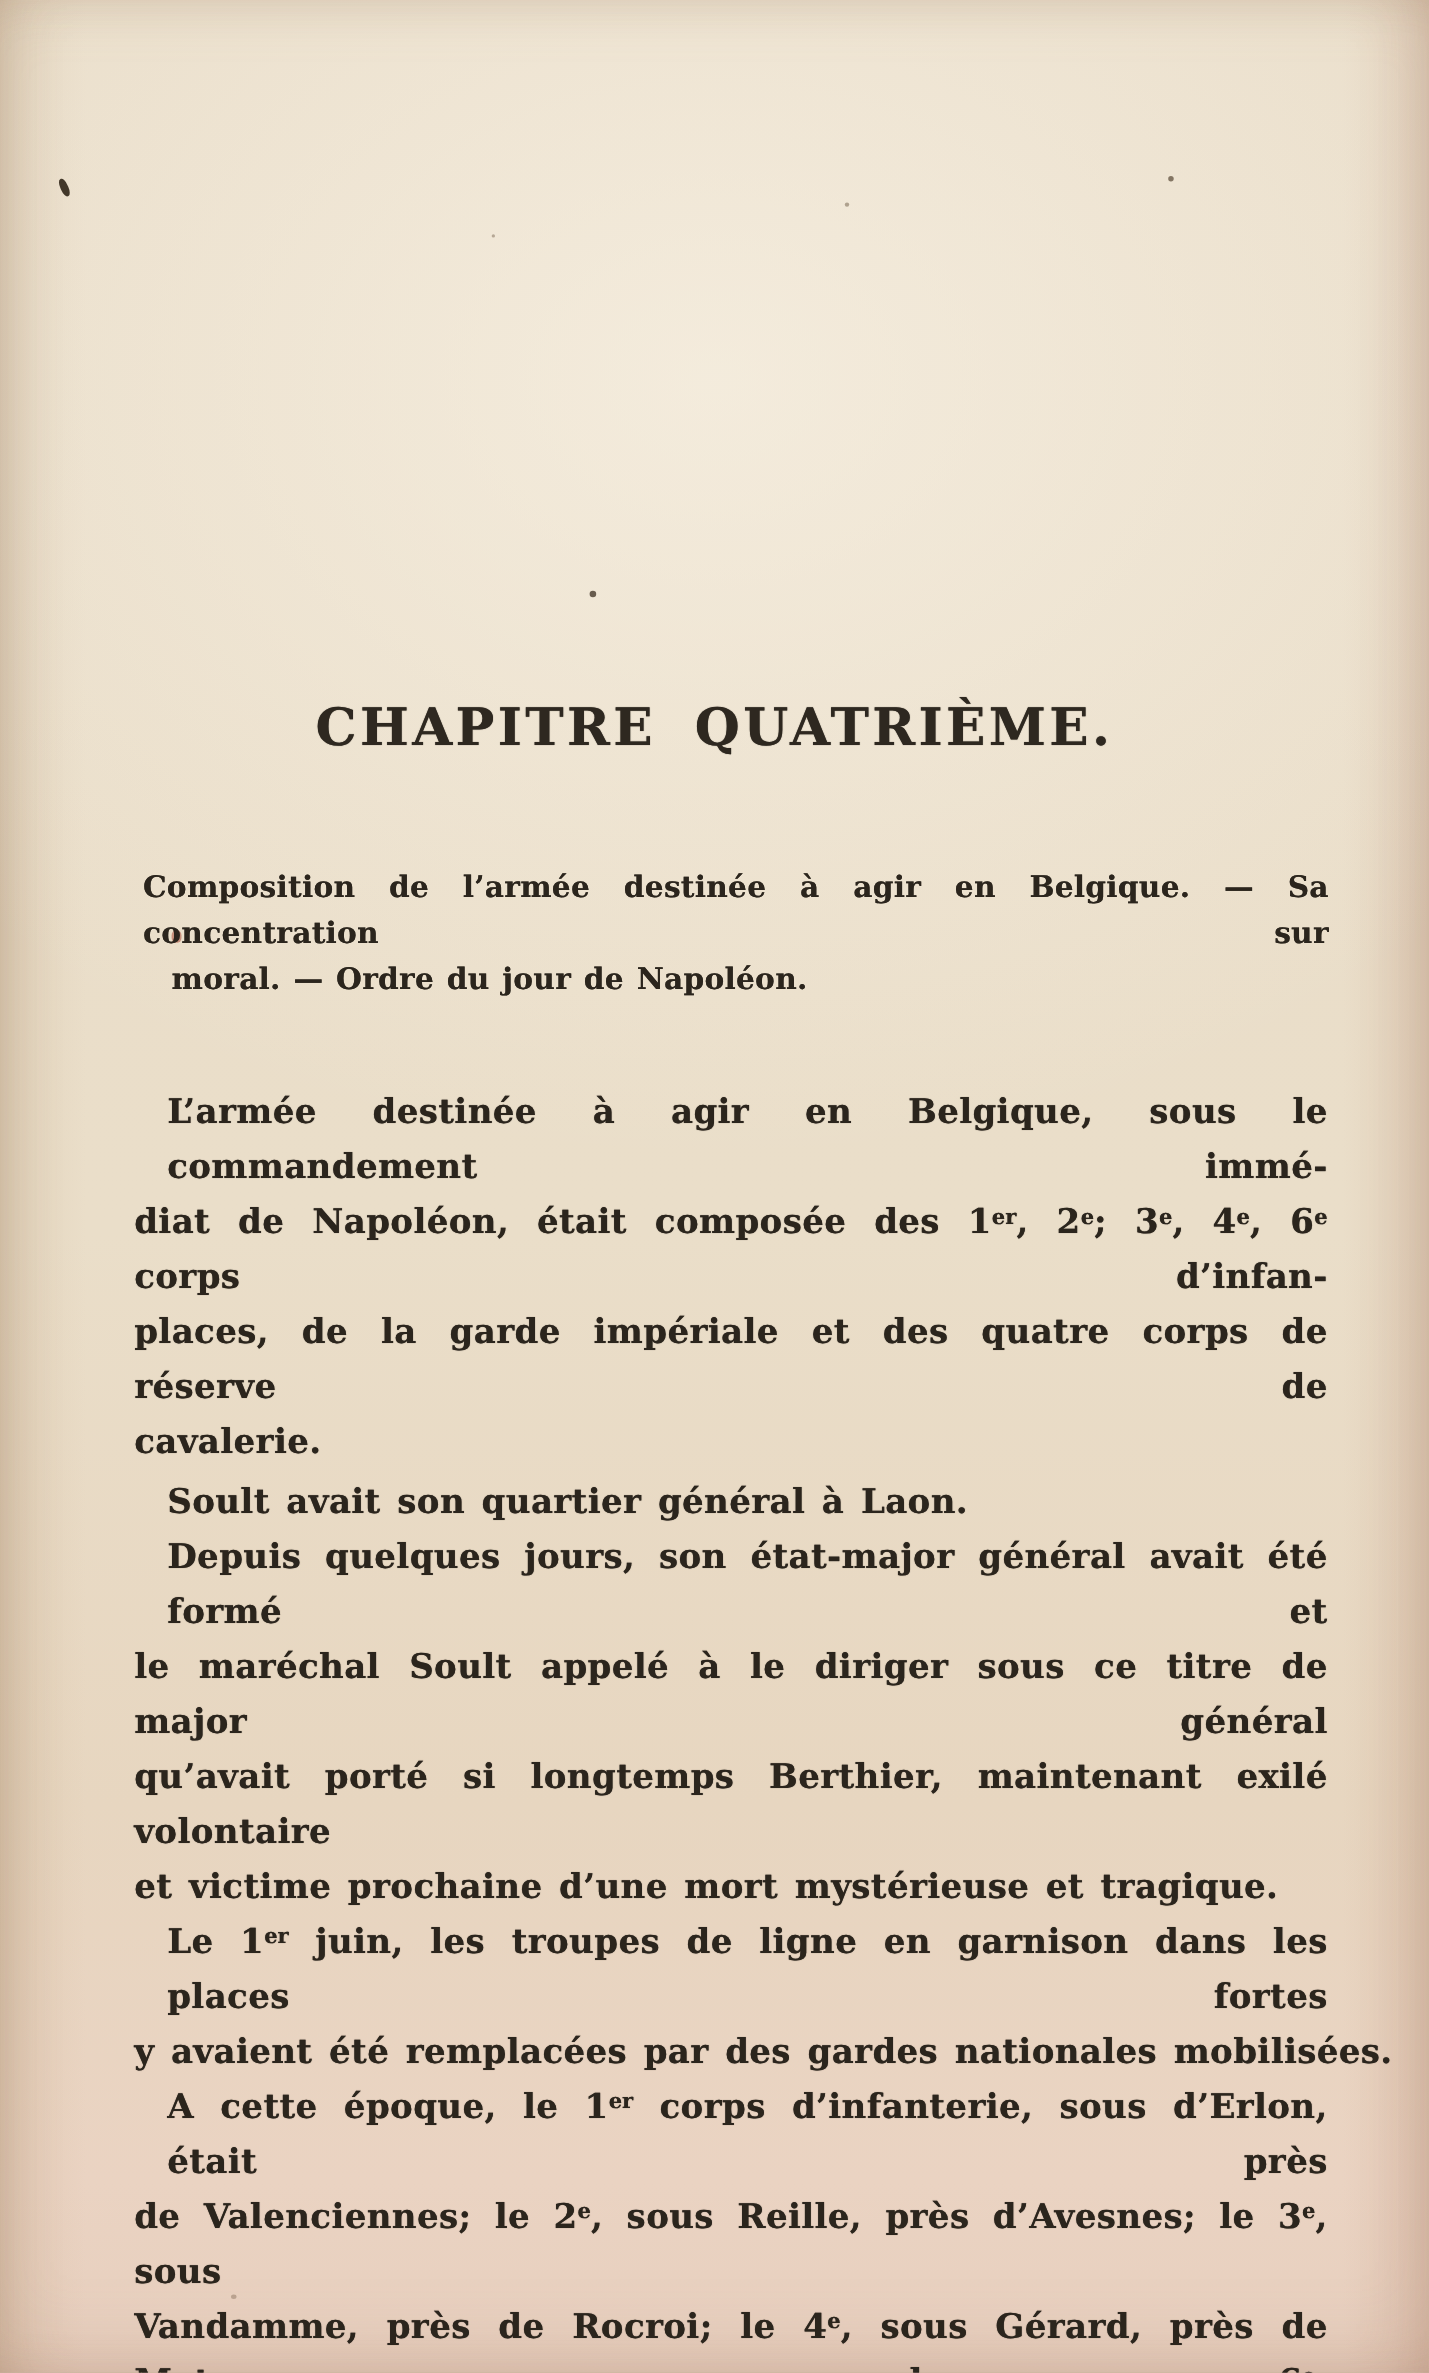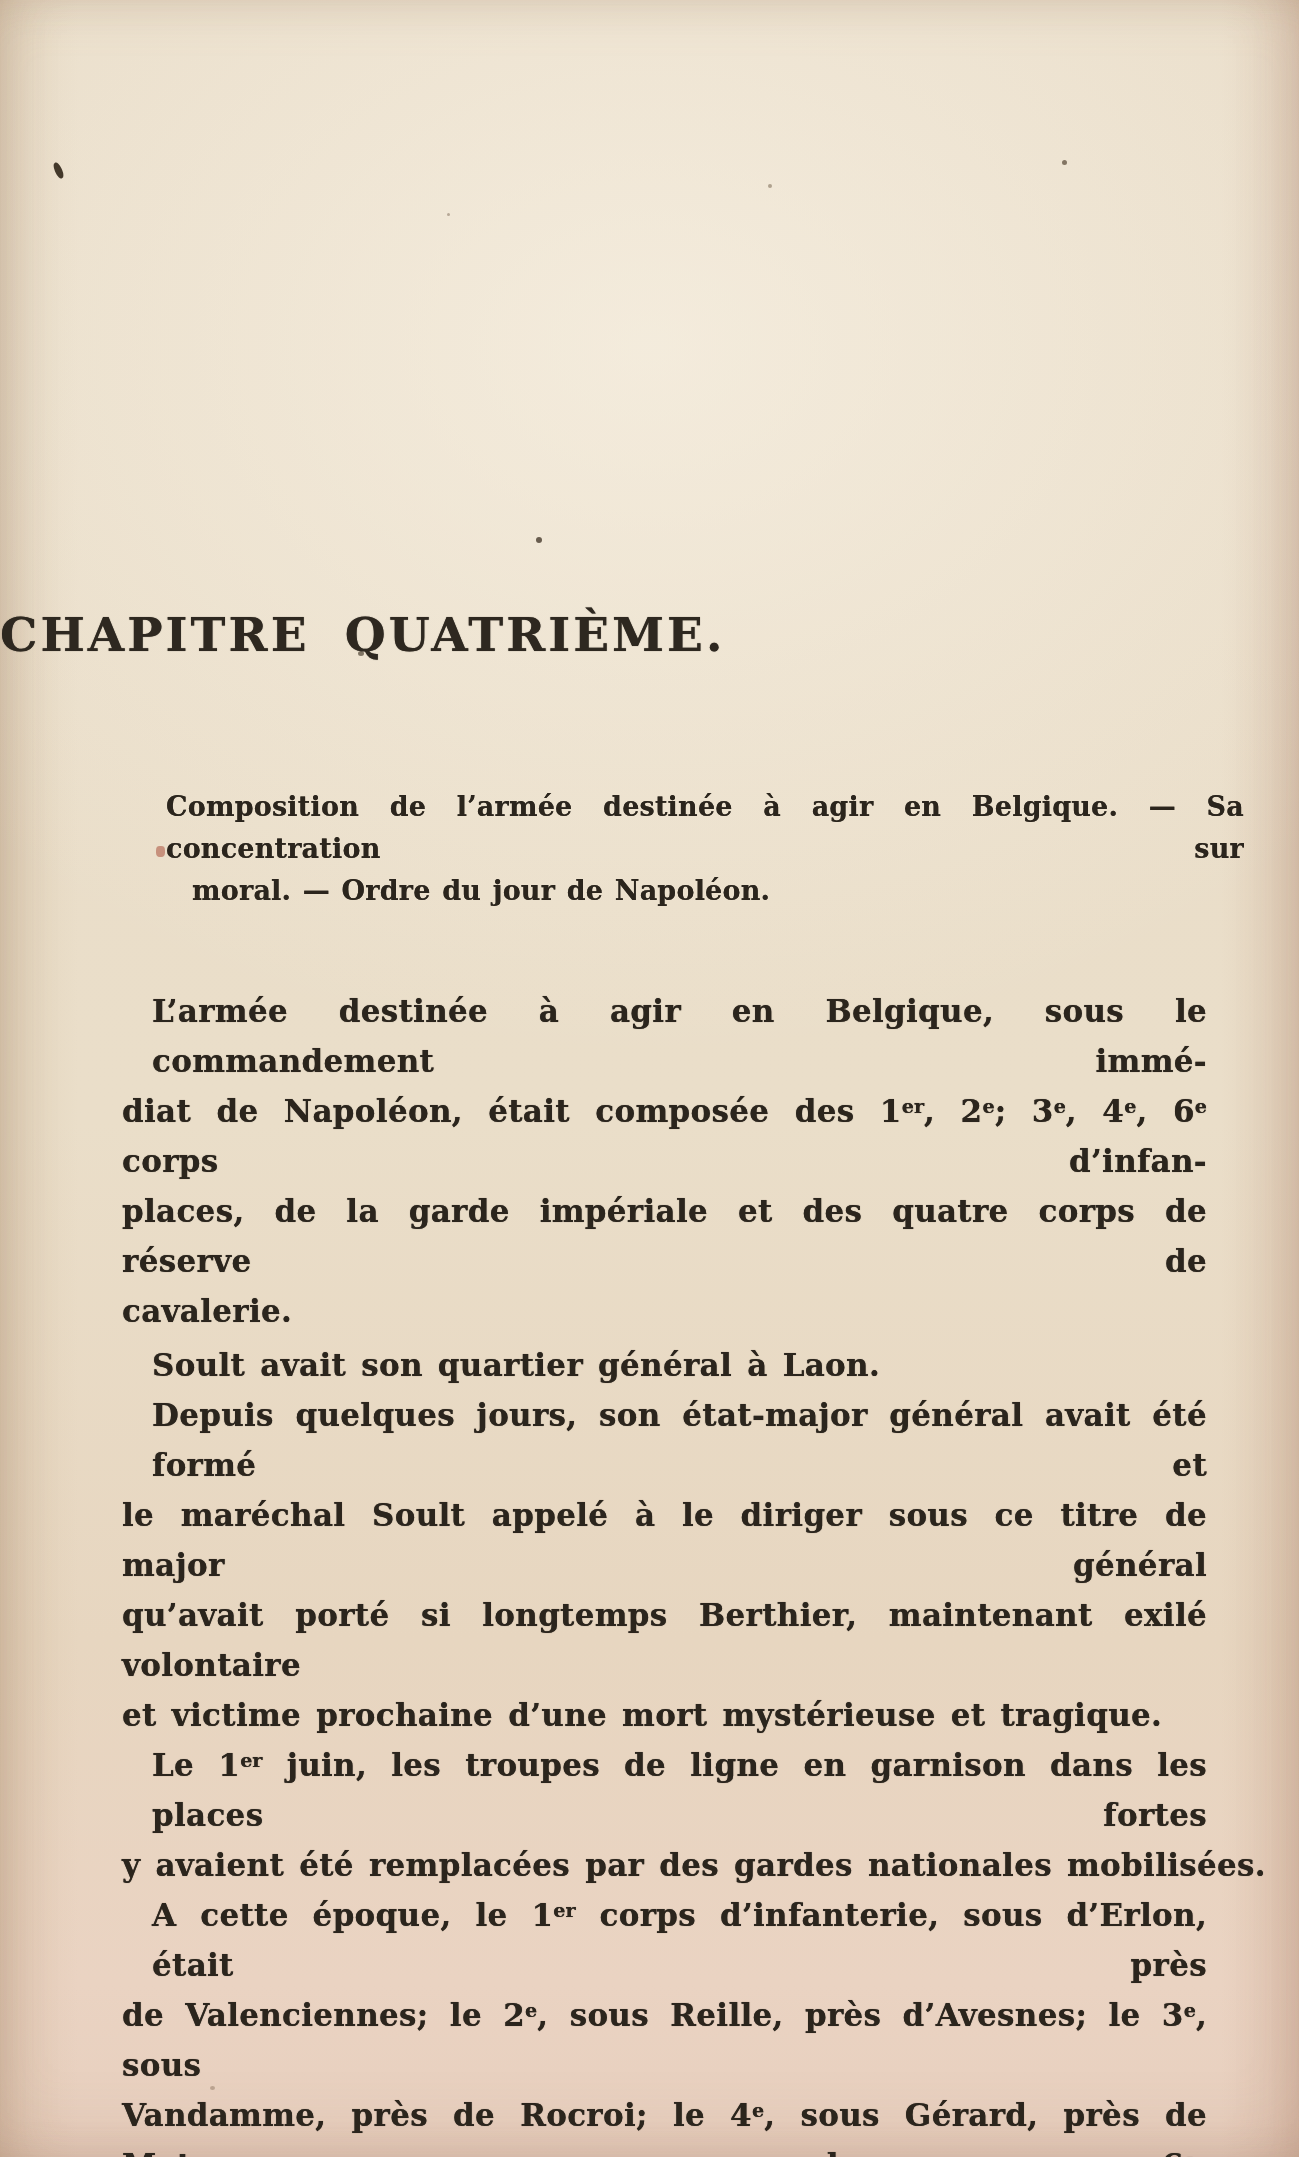--- a/index.html
+++ b/index.html
@@ -21,45 +21,45 @@
     box-shadow:
       inset 28px 0 55px -28px rgba(140,110,80,0.30),
       inset -28px 0 60px -28px rgba(150,110,90,0.28),
       inset 0 -40px 80px -35px rgba(165,115,95,0.22),
       inset 0 30px 60px -30px rgba(180,150,110,0.16);
   }
 
   
   .title {
     position: absolute;
-    top: 600px;
+    top: 627px;
     left: 0;
     width: 100%;
     margin: 0;
+    text-align: center;
     font-size: 47px;
     font-weight: bold;
     line-height: 70px;
     letter-spacing: 3px;
     word-spacing: 16px;
     color: #2e2820;
     text-shadow: 0 0 0.8px rgba(46,40,32,0.85);
   }
 
   .summary {
     position: absolute;
     top: 786px;
     left: 130px;
     width: 1078px;
     font-size: 27px;
     font-weight: bold;
     line-height: 42px;
     letter-spacing: 0.2px;
     word-spacing: 2px;
     text-shadow: 0 0 0.6px rgba(43,37,29,0.8);
-    margin-left: 36px;
   }
   .sline {
     text-align: justify;
     text-align-last: left;
   }
   .sline.full { text-align-last: justify; }
   .sline.cont { padding-left: 26px; }
 
   .body-text {
     position: absolute;

